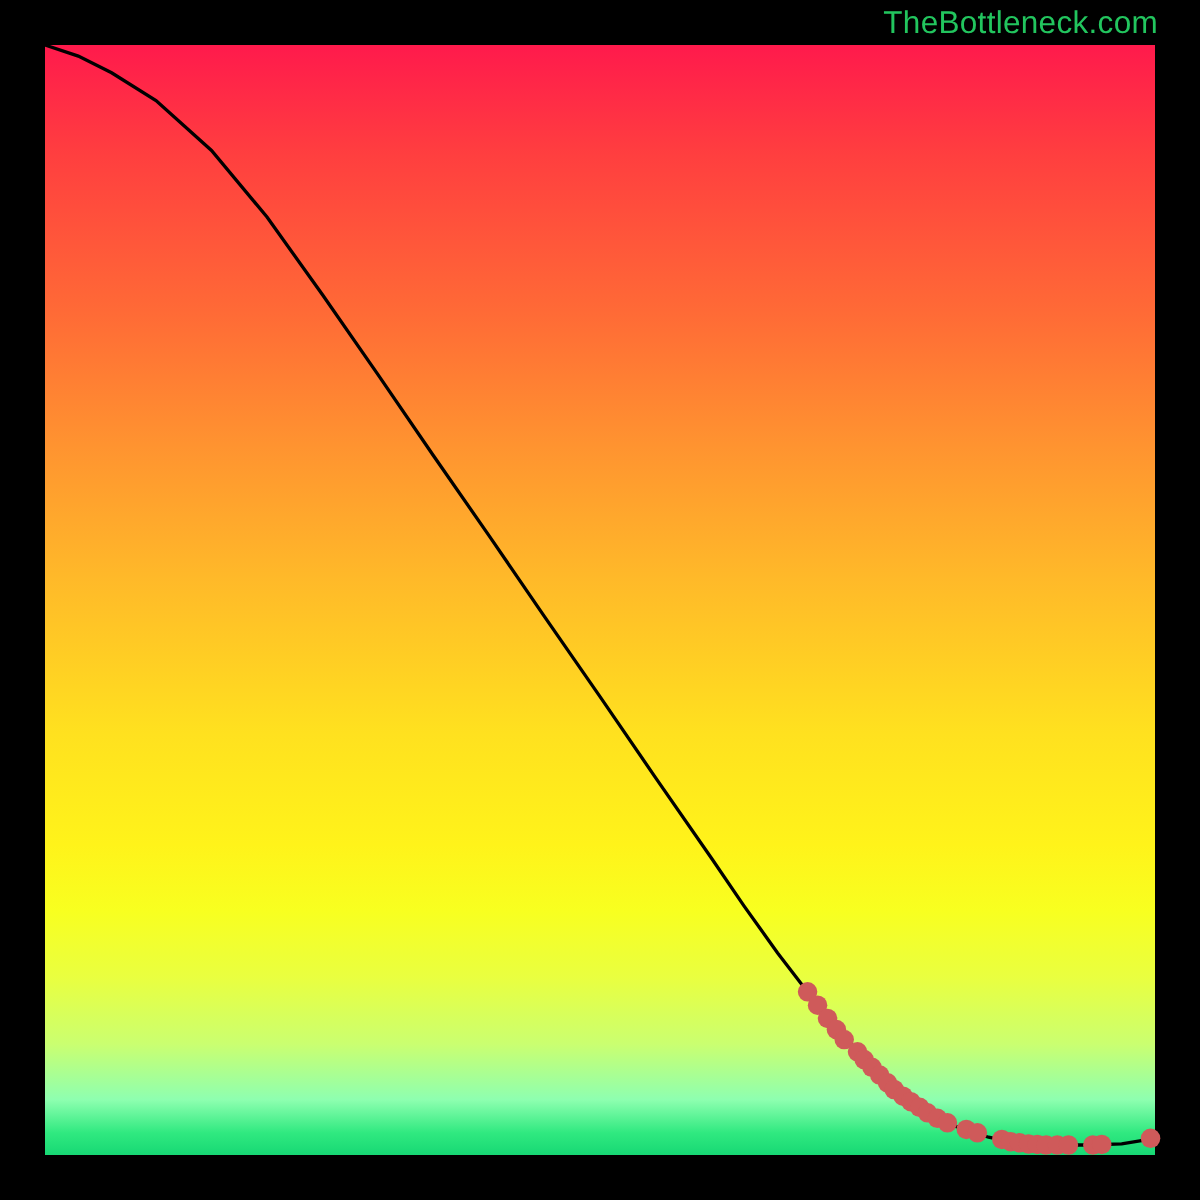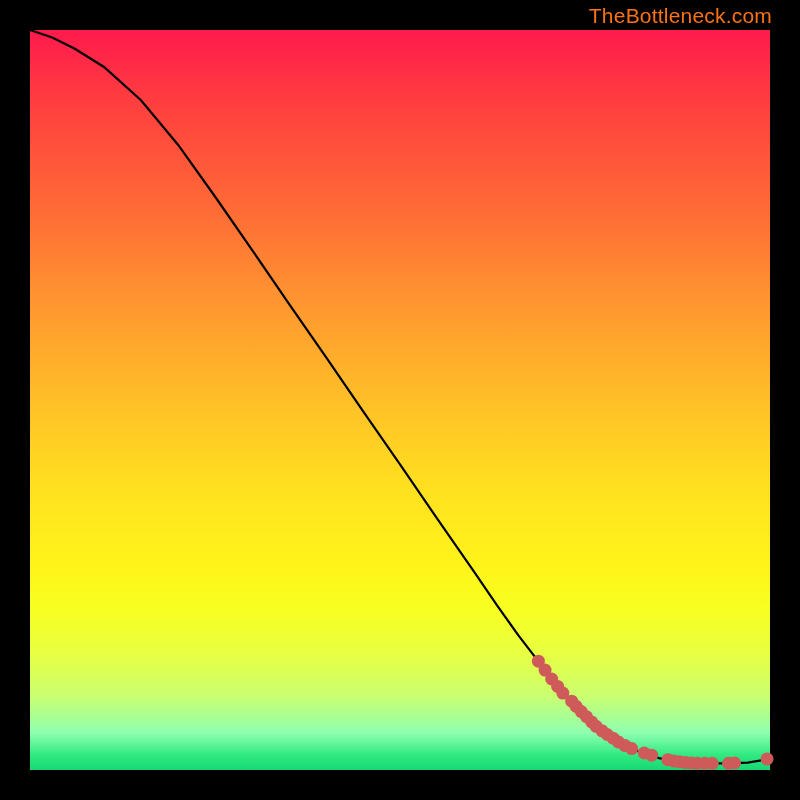--- a/index.html
+++ b/index.html
@@ -45,21 +45,21 @@
     left: 30px;
     top: 30px;
     width: 740px;
     height: 740px;
     overflow: visible;
   }
   .watermark {
     position: absolute;
     top: 4px;
     right: 28px;
-    color: #f97316;
+    color: #22c55e;
     font-size: 21px;
     font-weight: 500;
     letter-spacing: 0.2px;
   }
 </style>
 </head>
 <body>
 
 <div class="frame">
   <div class="plot-area"></div>

